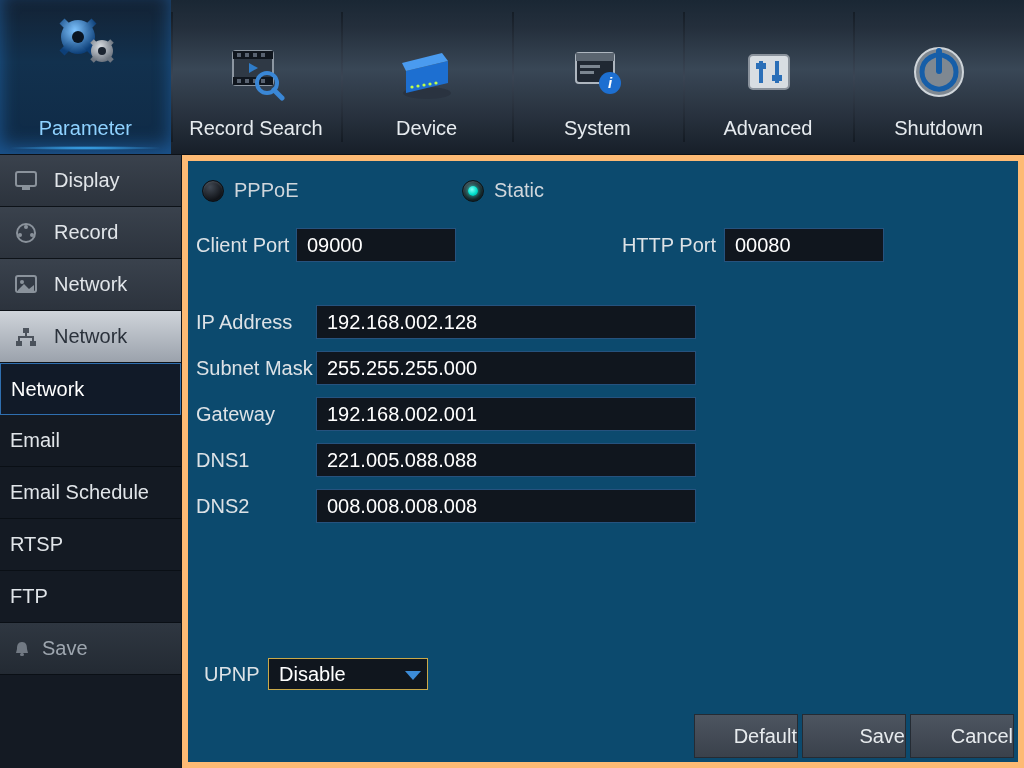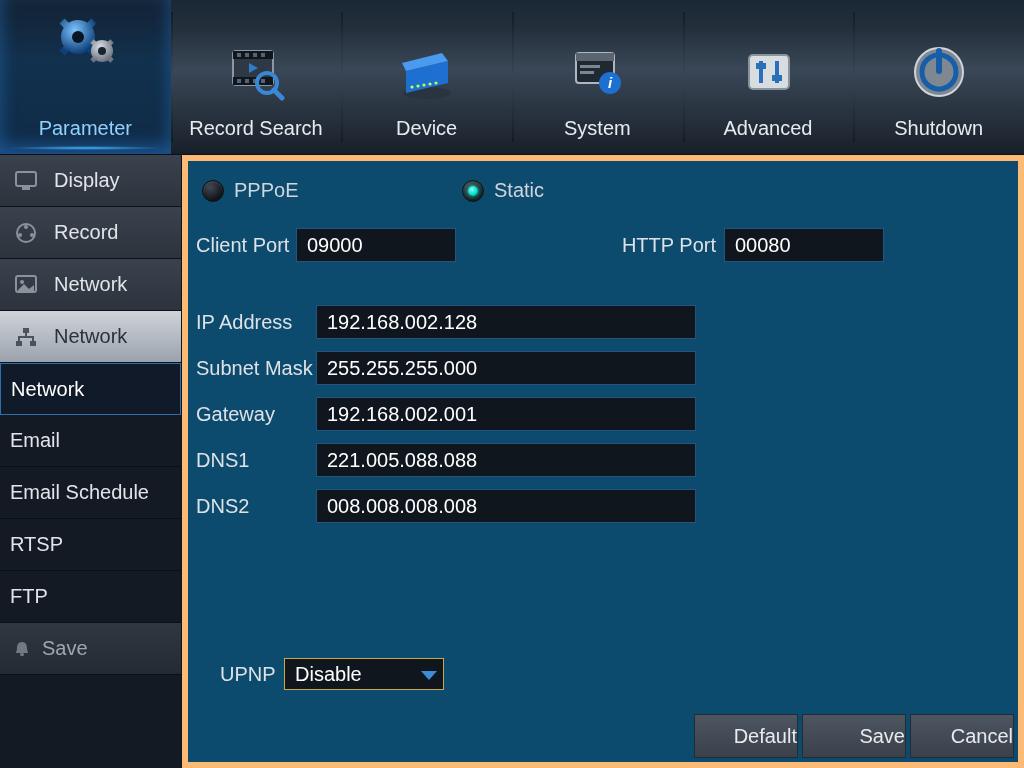--- a/index.html
+++ b/index.html
@@ -140,21 +140,21 @@
   }
   .port-input{ width:160px; }
   .addr-input{ width:380px; }
 
   .ports-row { display:flex; align-items:center; margin-bottom: 40px; }
   .ports-row .seg { display:flex; align-items:center; }
   .ports-row .spacer { flex:1; }
 
   .upnp-row{
     position:absolute;
-    left:32px;
+    left:16px;
     bottom:70px;
     display:flex;
     align-items:center;
     height:36px;
   }
   .select {
     display:flex;
     align-items:center;
     justify-content:space-between;
     width:160px; height:32px;

